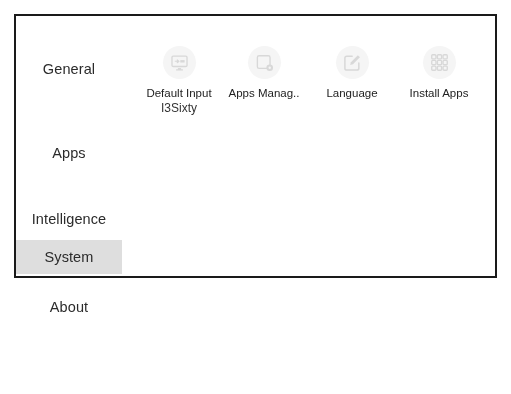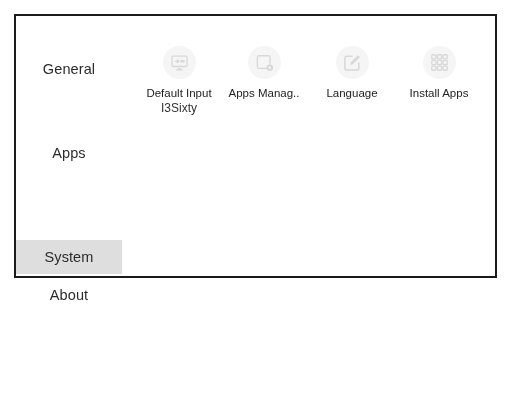--- a/index.html
+++ b/index.html
@@ -103,26 +103,29 @@
     <div class="sidebar-item" style="top:36px;">
       <span>General</span>
     </div>
 
 
     <div class="sidebar-item" style="top:120px;">
       <span>Apps</span>
     </div>
 
 
+    <div class="sidebar-item" style="top:186px;">
+      <span>Intelligence</span>
+    </div>
 
     <div class="sidebar-item selected" style="top:224px;">
       <span>System</span>
     </div>
 
-    <div class="sidebar-item" style="top:262px;">
+    <div class="sidebar-item" style="top:274px;">
       <span>About</span>
     </div>
 
   </nav>
 
   <section id="icon-grid">
 
     <div class="grid-item" style="left:14px;">
       <div class="icon-circle">
         <svg width="19" height="19" viewBox="0 0 24 24" aria-hidden="true">

